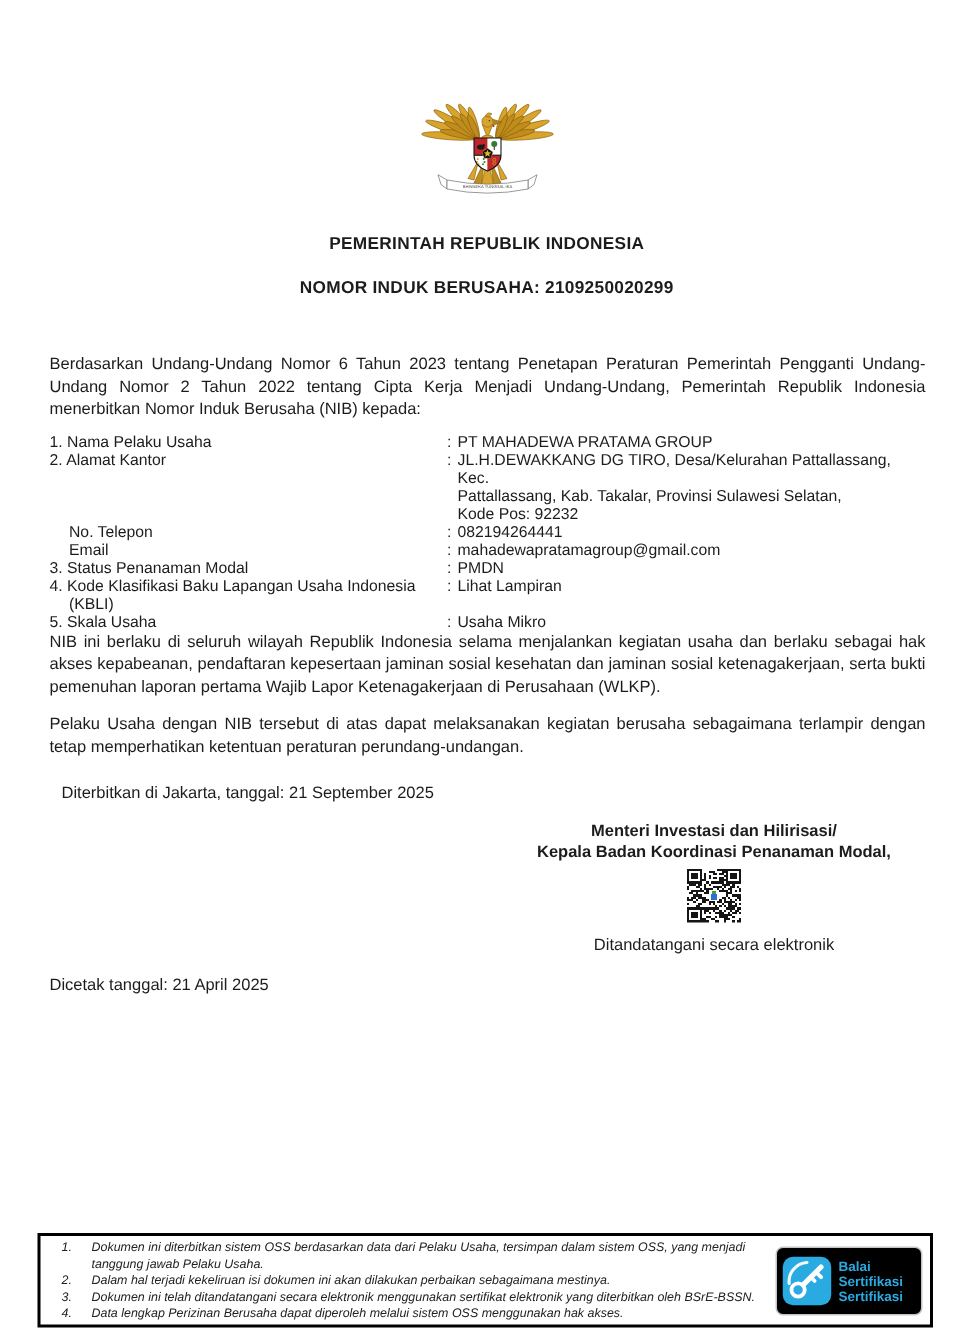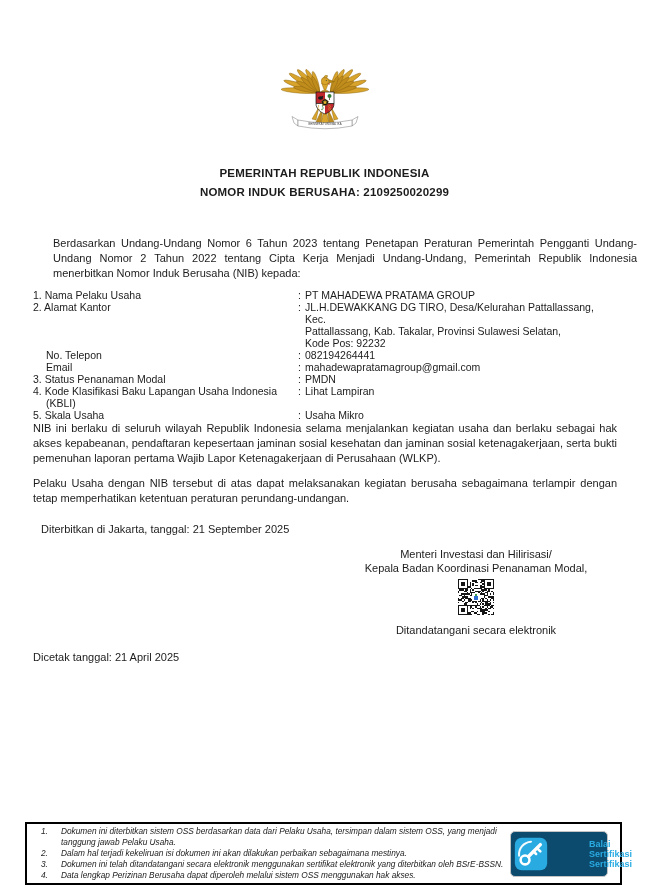--- a/index.html
+++ b/index.html
@@ -5,51 +5,51 @@
   html,body{margin:0;padding:0;}
   body{
     width:649px;height:896px;background:#ffffff;position:relative;overflow:hidden;
     font-family:"Liberation Sans","DejaVu Sans",sans-serif;color:#1c1c1c;
   }
   .abs{position:absolute;}
   
   #emblem{left:279px;top:56px;width:92px;height:78px;}
   
   .ctr{left:0;width:649px;text-align:center;}
-  #gov-title{top:167px;font-weight:bold;font-size:11.5px;letter-spacing:.2px;}
+  #gov-title{top:157px;font-weight:bold;font-size:11.5px;letter-spacing:.2px;}
   #doc-title{top:185px;font-weight:bold;font-size:11.5px;line-height:14px;letter-spacing:.2px;}
   
   .para{left:33px;width:584px;font-size:11px;line-height:15px;text-align:justify;}
-  #intro{top:236px;margin-left:20px;}
+  #intro{top:236px;}
   #validity{top:421px;}
   #compliance{top:476px;}
   #issued{top:522px;text-align:left;margin-left:8px;}
   #printed{top:650px;text-align:left;}
   
   #details{left:33px;top:289px;width:584px;font-size:10.5px;line-height:12px;}
   .drow{display:flex;}
   .lbl{width:252px;flex:none;white-space:pre-line;padding-left:13px;text-indent:-13px;}
   .lbl.sub{text-indent:0;}
   .val{flex:1;display:flex;}
   .colon{width:7px;flex:none;}
   .vtext{flex:1;white-space:pre-line;}
   
   #sig{left:336px;top:547px;width:280px;text-align:center;font-size:11px;}
-  .sigtitle{font-weight:normal;line-height:14px;}
+  .sigtitle{font-weight:bold;line-height:14px;}
   #qr{width:36px;height:36px;margin:4px auto 2px auto;}
   #signed-note{line-height:14px;margin-top:8px;}
   
   #footerbox{left:25px;top:822px;width:593px;height:59px;border:2.5px solid #000;
     display:flex;align-items:center;background:#fff;}
   #notes{flex:1;padding:4px 6px 4px 14px;font-size:8.3px;font-style:italic;line-height:11px;color:#222;}
   .note{display:flex;}
   .nnum{width:20px;flex:none;}
   .ntext{flex:1;}
-  #bsre{flex:none;width:96px;height:44px;border:1px solid #c4c4c4;border-radius:5px;margin-right:12px;
-    display:flex;align-items:center;background:#0c4a6e;gap:37px;}
+  #bsre{flex:none;width:96px;height:44px;border:1px solid #c4c4c4;border-radius:5px;margin-right:5px;
+    display:flex;align-items:center;background:#000000;}
   #bsre .icon{flex:none;width:34px;height:34px;margin-left:3px;}
   #bsre .ltxt{flex:1;font-weight:bold;font-size:9px;line-height:10px;color:#29ABE2;padding-left:4px;}
 </style>
 </head>
 <body>
 
 <div class="abs" id="emblem">
   <svg width="92" height="78" viewBox="0 0 184 156" xmlns="http://www.w3.org/2000/svg">
     <g stroke="#8a6410" stroke-width="0.9" fill="#D9A42B">
 

